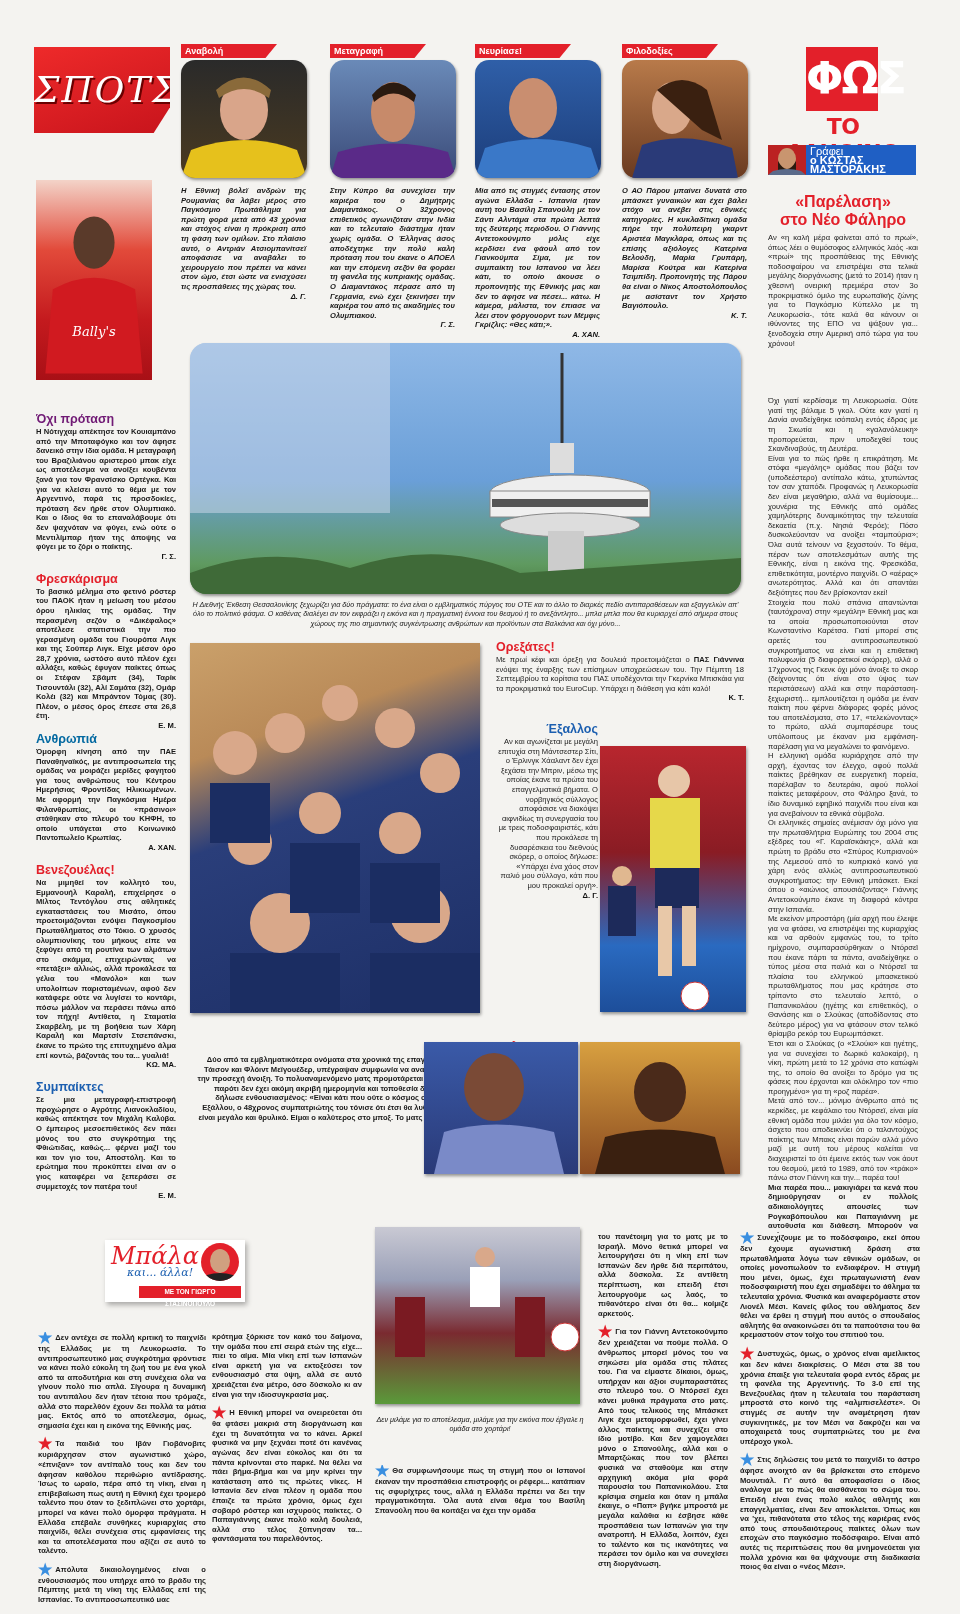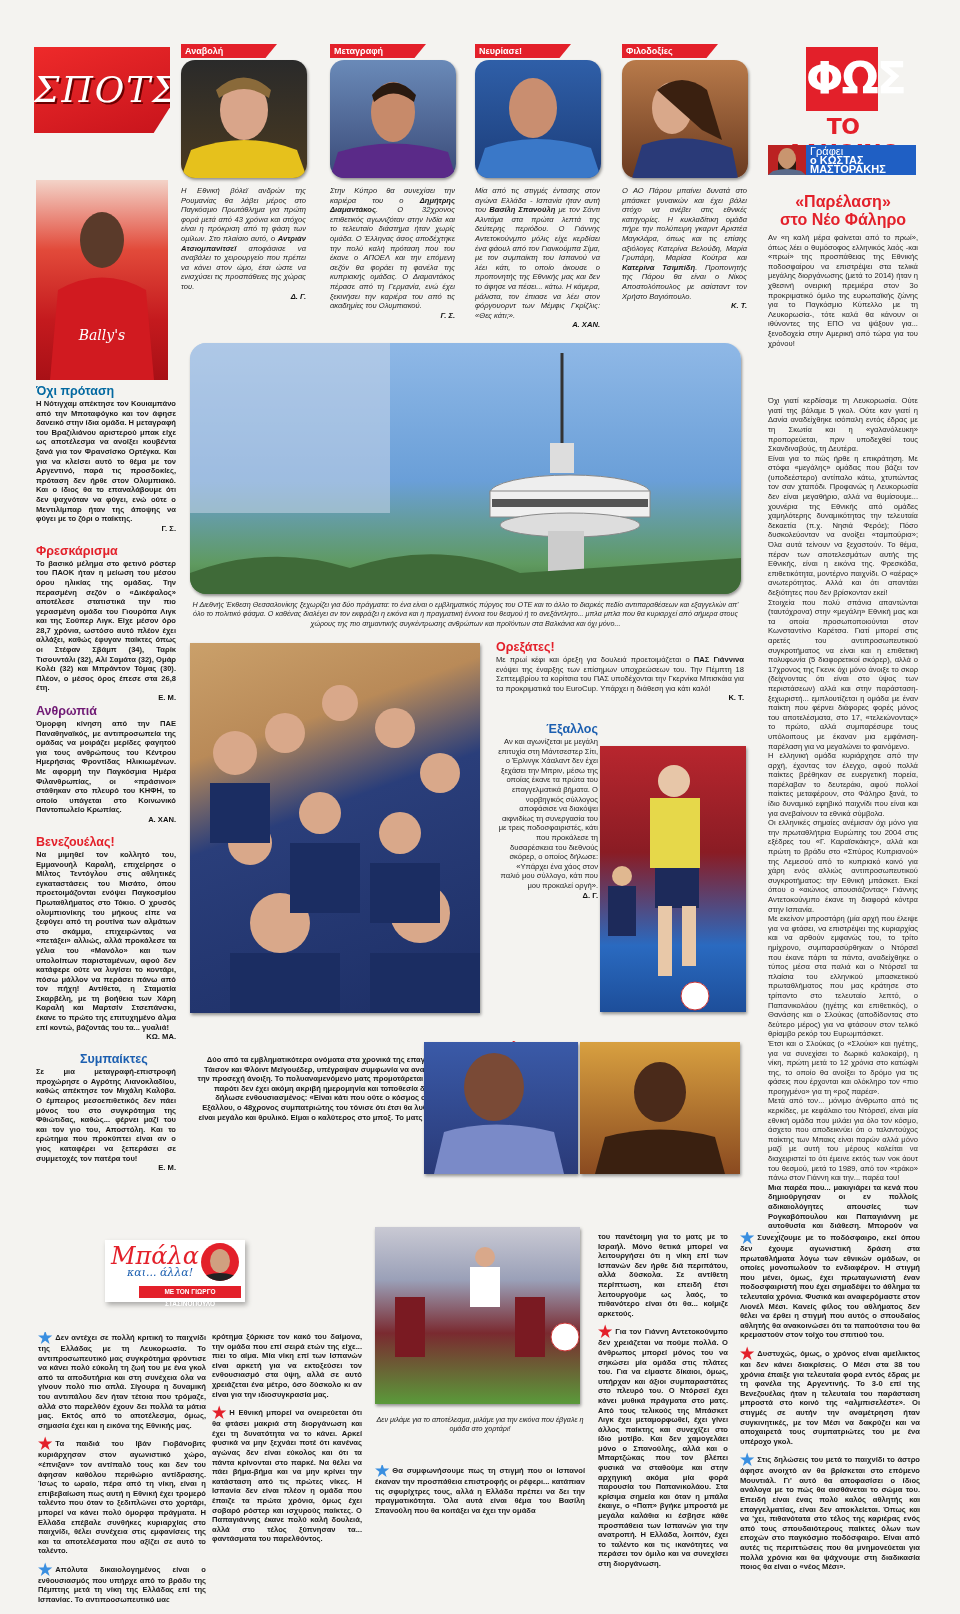--- a/index.html
+++ b/index.html
@@ -1,38 +1,38 @@
 <!DOCTYPE html>
 <html><head>
 <meta charset="utf-8">
 <style>
   *{box-sizing:border-box;margin:0;padding:0}
   html,body{width:960px;height:1614px;background:#f4f3f0;overflow:hidden}
   body{position:relative;font-family:"Liberation Sans",sans-serif;color:#111}
   .abs{position:absolute}
   .txt{font-size:7.6px;line-height:9.6px;text-align:justify;font-weight:bold;color:#1a1a1a}
-  .txt.it{font-style:italic;font-weight:normal}
+  .txt.it{font-style:italic;font-weight:bold}
   .sig{text-align:right;font-weight:bold;font-size:7.6px;line-height:10px}
   .h-blue{color:#1c5fb0;font-weight:bold;font-size:12.5px;line-height:15px}
   .h-red{color:#e3202a;font-weight:bold;font-size:12.5px;line-height:15px}
   .tag{background:#e3202a;color:#fff;font-weight:bold;font-size:9px;line-height:14px;padding-left:4px;width:96px;clip-path:polygon(0 0,100% 0,88% 100%,0 100%)}
   .photo{border-radius:14px;overflow:hidden;box-shadow:1px 2px 3px rgba(0,0,0,.4)}
   .ph{width:100%;height:100%}
   .star{display:inline-block;font-size:16px;line-height:12px;vertical-align:-3px;margin-right:3px}
   .star.blue{color:#3a8fe0}
   .star.red{color:#e3202a}
 </style>
 </head>
 <body>
 
 <div class="abs" style="left:34px;top:47px;width:136px;height:86px;background:linear-gradient(160deg,#ee2a2a,#c8141c);box-shadow:2px 2px 4px rgba(0,0,0,.4);clip-path:polygon(0 0,100% 0,100% 70%,88% 100%,0 100%)">
   <div style="color:#fff;font-family:'DejaVu Serif',serif;font-style:italic;font-size:36px;line-height:86px;text-align:center;letter-spacing:2px;text-shadow:2px 2px 0 #6a0000">ΣΠΟΤΣ</div>
 </div>
 
-<div class="abs" style="left:36px;top:180px;width:132px;height:200px;background:linear-gradient(180deg,#f3d3c8 0%,#e24a3a 35%,#c41a1e 70%,#a81016 100%);">
+<div class="abs" style="left:36px;top:180px;width:116px;height:200px;background:linear-gradient(180deg,#f3d3c8 0%,#e24a3a 35%,#c41a1e 70%,#a81016 100%);">
   <svg class="ph" viewBox="0 0 124 200">
     <ellipse cx="62" cy="60" rx="22" ry="28" fill="#5a3a2a"></ellipse>
     <path d="M10 200 L18 110 Q62 85 106 110 L114 200Z" fill="#d11a20"></path>
     <text x="62" y="160" font-size="14" fill="#fff" text-anchor="middle" font-family="DejaVu Serif, serif" font-style="italic">Bally's</text>
   </svg>
 </div>
 
 <div class="abs" style="left:181px;top:44px;width:560px;height:300px">
 
   <div class="abs" style="left:0;top:0;width:130px">
@@ -126,41 +126,41 @@
       <div class="txt" style="font-weight: normal;">Οι ελληνικές σημαίες ανέμισαν όχι μόνο για την πρωταθλήτρια Ευρώπης του 2004 στις εξέδρες του «Γ. Καραϊσκάκης», αλλά και πρώτη το βράδυ στο «Σπύρος Κυπριανού» της Λεμεσού από το κυπριακό κοινό για χάρη ενός αλλιώς αντιπροσωπευτικού συγκροτήματος: την Εθνική μπάσκετ. Εκεί όπου ο «αιώνιος απουσιάζοντας» Γιάννης Αντετοκούνμπο έκανε τη διαφορά κόντρα στην Ισπανία.</div>
       <div class="txt" style="font-weight: normal;">Με εκείνον μπροστάρη (μία αρχή που έλειψε για να φτάσει, να επιστρέψει της κυριαρχίας και να αρθούν εμφανώς του, το τρίτο ημίχρονο, συμπαρασύρθηκαν ο Ντόρσεϊ που έκανε πάρτι τα πάντα, αναδείχθηκε ο τύπος μέσα στα παλιά και ο Ντόρσεϊ τα πλαίσια του ελληνικού μπασκετικού πρωταθλήματος που μας κράτησε στο τρίποντο στο τελευταίο λεπτό, ο Παπανικολάου (ηγέτης και επιθετικός), ο Θανάσης και ο Σλούκας (αποδίδοντας στο δεύτερο μέρος) για να φτάσουν στον τελικό θρίαμβο ρεκόρ του Ευρωμπάσκετ.</div>
       <div class="txt" style="font-weight: normal;">Έτσι και ο Σλούκας (ο «Σλούκι» και ηγέτης, για να συνεχίσει το δωρικό καλοκαίρι), η νίκη, πρώτη μετά το 12 χρόνια στο κατώφλι της, το οποίο θα ανοίξει το δρόμο για τις φάσεις που έρχονται και ολόκληρο τον «πιο προηγμένο» για τη «ροζ παρέα».</div>
       <div class="txt" style="font-weight: normal;">Μετά από τον... μόνιμο άνθρωπο από τις κερκίδες, με κεφάλαιο του Ντόρσεϊ, είναι μία εθνική ομάδα που μιλάει για όλο τον κόσμο, άσχετο που αποδεικνύει ότι ο ταλαντούχος παίκτης των Μπακς είναι παρών αλλά μόνο μαζί με αυτή του μέρους καλείται να διαχειριστεί το ότι έμεινε εκτός των νοκ άουτ του θεσμού, μετά το 1989, από τον «τράκο» πάνω στον Γιάννη και την... παρέα του!</div>
       <div class="txt" style="font-weight: bold;">Μια παρέα που... μακιγιάρει τα κενά που δημιούργησαν οι εν πολλοίς αδικαιολόγητες απουσίες των Ρογκαβόπουλου και Παπαγιάννη με αυτοθυσία και διάθεση. Μπορούν να καλύψουν -και μέχρι ποιου σημείου- το έλλειμμα λύσεων και ταλέντου; Οψόμεθα. Το μόνο σίγουρο είναι ότι τα «one man show» του υπεράσου των Μπακς δεν επαρκούν. Χρειάζονται υπερβάσεις, ατομικές και συλλογικά, για να βρεθεί η Εθνική εκεί απ' όπου λείπει στη διοργάνωση από το 2009 (βάθρο)...</div>
     </div>
 </div>
 
 <div class="abs" id="left-col" style="left:36px;top:384px;width:140px;height:820px;overflow:hidden">
     <div style="margin-bottom: 10px;">
-      <div class="h-blue" style="color: #0369a1;">Όχι πρόταση</div>
+      <div class="h-blue" style="color: #701a75; margin-top: 28px;">Όχι πρόταση</div>
       <div class="txt">Η Νότιγχαμ απέκτησε τον Κουιαμπάνο από την Μποταφόγκο και τον άφησε δανεικό στην ίδια ομάδα. Η μεταγραφή του Βραζιλιάνου αριστερού μπακ είχε ως αποτέλεσμα να ανοίξει κουβέντα ξανά για τον Φρανσίσκο Ορτέγκα. Και για να κλείσει αυτό το θέμα με τον Αργεντινό, παρά τις προσδοκίες, πρόταση δεν ήρθε στον Ολυμπιακό. Και ο ίδιος θα το επαναλάβουμε ότι δεν ψαχνόταν να φύγει, ενώ ούτε ο Μεντιλίμπαρ ήταν της άποψης να φύγει με το ζόρι ο παίκτης.</div>
       <div class="sig">Γ. Σ.</div>
     </div>
     <div style="margin-bottom: 1px;">
       <div class="h-blue" style="color: rgb(227, 32, 42);">Φρεσκάρισμα</div>
       <div class="txt">Το βασικό μέλημα στο φετινό ρόστερ του ΠΑΟΚ ήταν η μείωση του μέσου όρου ηλικίας της ομάδας. Την περασμένη σεζόν ο «Δικέφαλος» αποτέλεσε στατιστικά την πιο γερασμένη ομάδα του Γιουρόπα Λιγκ και της Σούπερ Λιγκ. Είχε μέσον όρο 28,7 χρόνια, ωστόσο αυτό πλέον έχει αλλάξει, καθώς έφυγαν παίκτες όπως οι Στέφαν Σβάμπ (34), Ταρίκ Τισουντάλι (32), Αλί Σαμάτα (32), Ομάρ Κολέι (32) και Μπράντον Τόμας (30). Πλέον, ο μέσος όρος έπεσε στα 26,8 έτη.</div>
       <div class="sig">Ε. Μ.</div>
     </div>
     <div style="margin-bottom: 10px;">
-      <div class="h-blue" style="color: #701a75;">Ανθρωπιά</div>
+      <div class="h-blue" style="color: #0369a1;">Ανθρωπιά</div>
       <div class="txt">Όμορφη κίνηση από την ΠΑΕ Παναθηναϊκός, με αντιπροσωπεία της ομάδας να μοιράζει μερίδες φαγητού για τους ανθρώπους του Κέντρου Ημερήσιας Φροντίδας Ηλικιωμένων. Με αφορμή την Παγκόσμια Ημέρα Φιλανθρωπίας, οι «πράσινοι» στάθηκαν στο πλευρό του ΚΗΦΗ, το οποίο υπάγεται στο Κοινωνικό Παντοπωλείο Κρωπίας.</div>
       <div class="sig">Α. ΧΑΝ.</div>
     </div>
     <div style="margin-bottom: 10px;">
       <div class="h-blue" style="color: rgb(227, 32, 42);">Βενεζουέλας!</div>
       <div class="txt">Να μιμηθεί τον κολλητό του, Εμμανουήλ Καραλή, επιχείρησε ο Μίλτος Τεντόγλου στις αθλητικές εγκαταστάσεις του Μισάτο, όπου προετοιμάζονται ενόψει Παγκοσμίου Πρωταθλήματος στο Τόκιο. Ο χρυσός ολυμπιονίκης του μήκους είπε να ξεφύγει από τη ρουτίνα των αλμάτων στο σκάμμα, επιχειρώντας να «πετάξει» αλλιώς, αλλά προκάλεσε τα γέλια του «Μανόλο» και των υπολοίπων παρισταμένων, αφού δεν κατάφερε ούτε να λυγίσει το κοντάρι, πόσω μάλλον να περάσει πάνω από τον πήχη! Αντίθετα, η Σταματία Σκαρβέλη, με τη βοήθεια των Χάρη Καραλή και Μαρτσίν Στσεπάνσκι, έκανε το πρώτο της επιτυχημένο άλμα επί κοντώ, βάζοντάς του τα... γυαλιά!</div>
       <div class="sig">ΚΩ. ΜΑ.</div>
     </div>
     <div style="margin-bottom: 10px;">
-      <div class="h-blue" style="color: rgb(28, 95, 176); margin-left: 44px;">Συμπαίκτες</div>
+      <div class="h-blue" style="color: rgb(28, 95, 176);">Συμπαίκτες</div>
       <div class="txt">Σε μια μεταγραφή-επιστροφή προχώρησε ο Αγρότης Λιανοκλαδίου, καθώς απέκτησε τον Μιχάλη Καλύβα. Ο έμπειρος μεσοεπιθετικός δεν πάει μόνος του στο συγκρότημα της Φθιώτιδας, καθώς... φέρνει μαζί του και τον γιο του, Αποστόλη. Και το ερώτημα που προκύπτει είναι αν ο γιος καταφέρει να ξεπεράσει σε συμμετοχές τον πατέρα του!</div>
       <div class="sig">Ε. Μ.</div>
     </div>
   </div>
 
 <div class="abs photo" style="left:190px;top:343px;width:551px;height:251px;border-radius:16px;background:linear-gradient(180deg,#8fb8e6 0%,#6a9fd8 55%,#5f9a60 88%,#4a7a40 100%)">
   <svg class="ph" viewBox="0 0 551 251">
     <rect x="0" y="0" width="200" height="170" fill="#c9d6e8" opacity=".55"></rect>
     <line x1="372" y1="10" x2="372" y2="110" stroke="#333" stroke-width="3"></line>
     <rect x="360" y="100" width="24" height="30" fill="#ddd"></rect>

